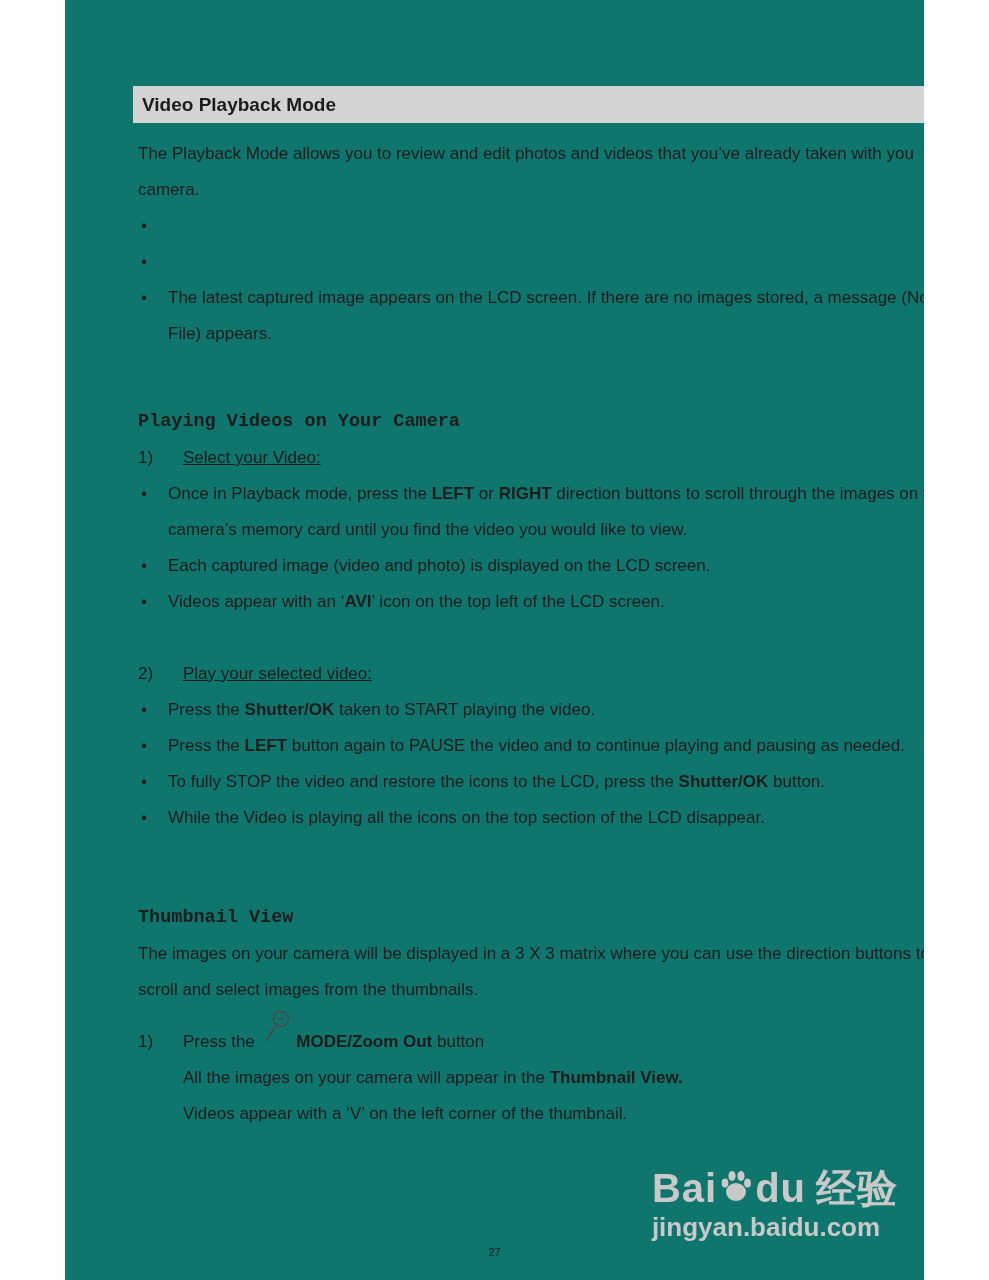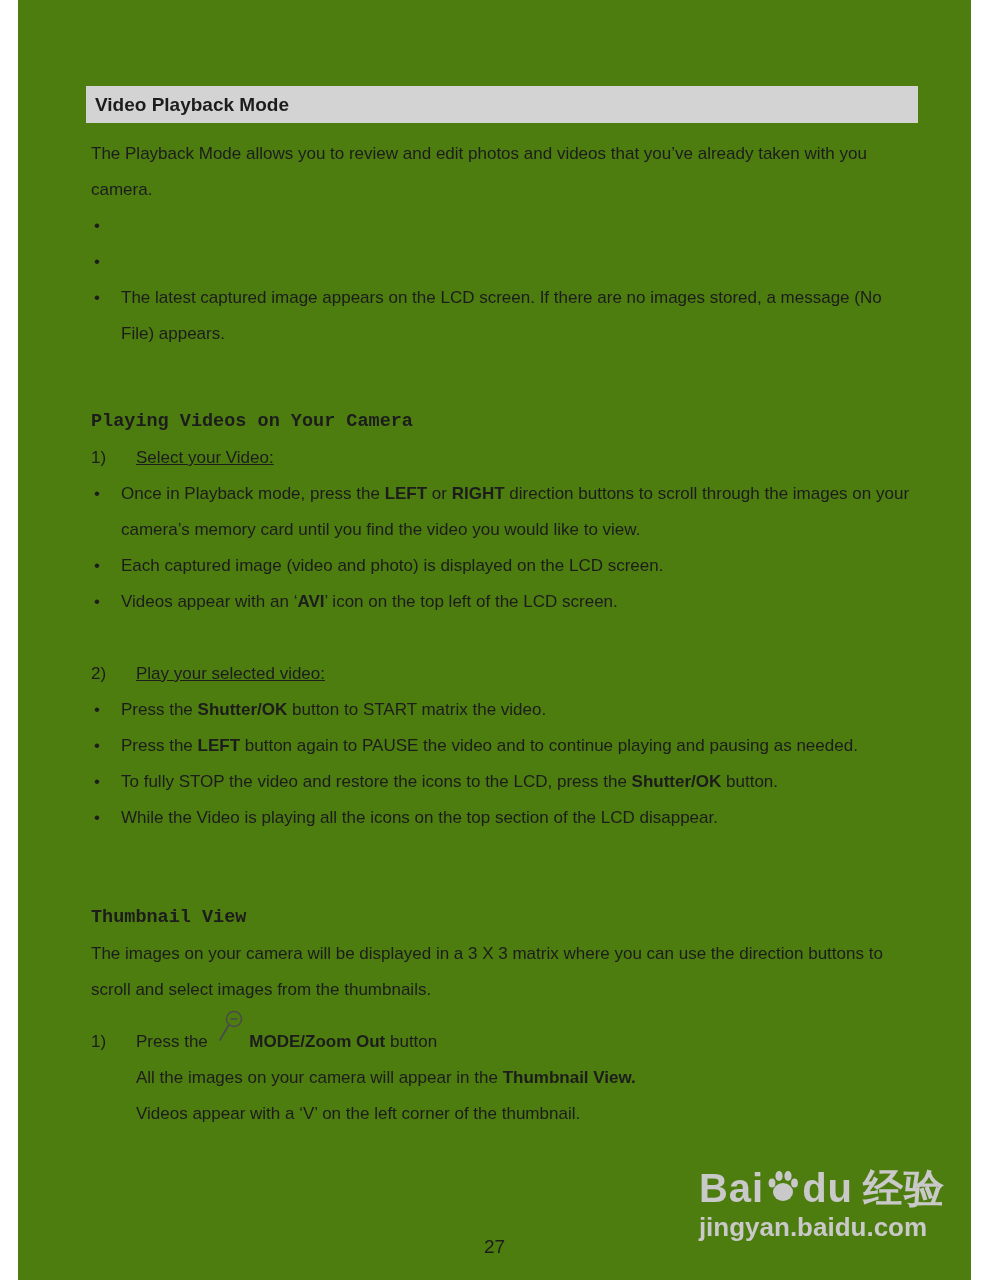--- a/index.html
+++ b/index.html
@@ -1,22 +1,22 @@
 <!DOCTYPE html>
 <html><head>
 <meta charset="utf-8">
 <style>
   * { margin: 0; padding: 0; box-sizing: border-box; }
   html, body { background: #ffffff; }
   .page {
     position: relative;
-    width: 953px;
+    width: 859px;
     height: 1280px;
     margin: 0 auto;
-    background: #4d7c0f;
+    background: #0f766e;
     font-family: "Liberation Sans", sans-serif;
     color: #1c1c1c;
     overflow: hidden;
   }
   .content {
     position: absolute;
     left: 68px;
     top: 86px;
     width: 832px;
     font-size: 17px;
@@ -72,21 +72,21 @@
     text-align: right;
   }
   .wm-paw { display: inline-block; width: 34px; height: 36px; margin: 0 2px; position: relative; top: -2px; }
   .wm-cn { margin-left: 10px; }
   .wm-domain { font-size: 26px; line-height: 30px; margin-top: 2px; }
   .page-number {
     position: absolute;
     left: 50%;
     transform: translateX(-50%);
     bottom: 22px;
-    font-size: 19px;
+    font-size: 11px;
     color: #1c1c1c;
   }
 </style>
 </head>
 <body>
 
 <div class="page">
 
   <div class="content" id="doc-root">
       <div class="block title-bar"><span class="runs"><span class="b">Video Playback Mode</span></span></div>
@@ -119,21 +119,21 @@
         <span class="marker">•</span>
         <span class="runs"><span>Videos appear with an ‘</span><span class="b">AVI</span><span>’ icon on the top left of the LCD screen.</span></span>
       </div>
       <div class="spacer" style="height: 36px;"></div>
       <div class="block numbered">
         <span class="num">2)</span>
         <span class="runs"><span class="u">Play your selected video:</span></span>
       </div>
       <div class="block bullet">
         <span class="marker">•</span>
-        <span class="runs"><span>Press the </span><span class="b">Shutter/OK</span><span> button to START matrix the video.</span></span>
+        <span class="runs"><span>Press the </span><span class="b">Shutter/OK</span><span> taken to START playing the video.</span></span>
       </div>
       <div class="block bullet">
         <span class="marker">•</span>
         <span class="runs"><span>Press the </span><span class="b">LEFT</span><span> button again to PAUSE the video and to continue playing and pausing as needed.</span></span>
       </div>
       <div class="block bullet">
         <span class="marker">•</span>
         <span class="runs"><span>To fully STOP the video and restore the icons to the LCD, press the </span><span class="b">Shutter/OK</span><span> button.</span></span>
       </div>
       <div class="block bullet">

